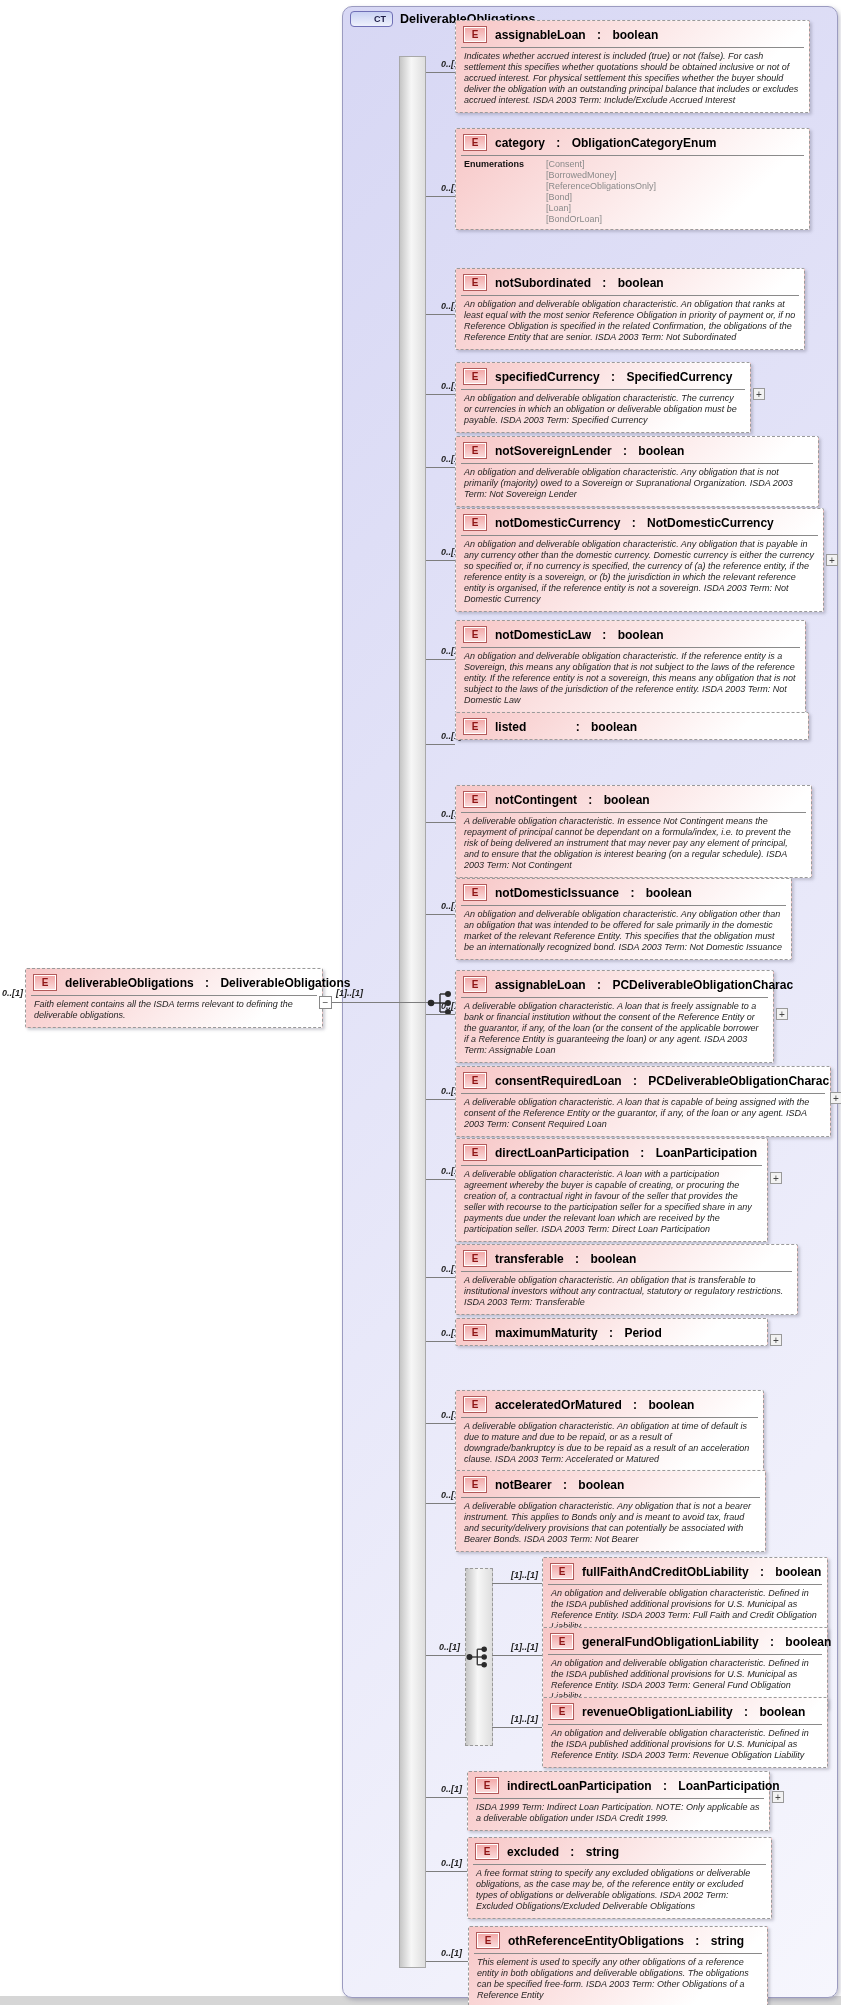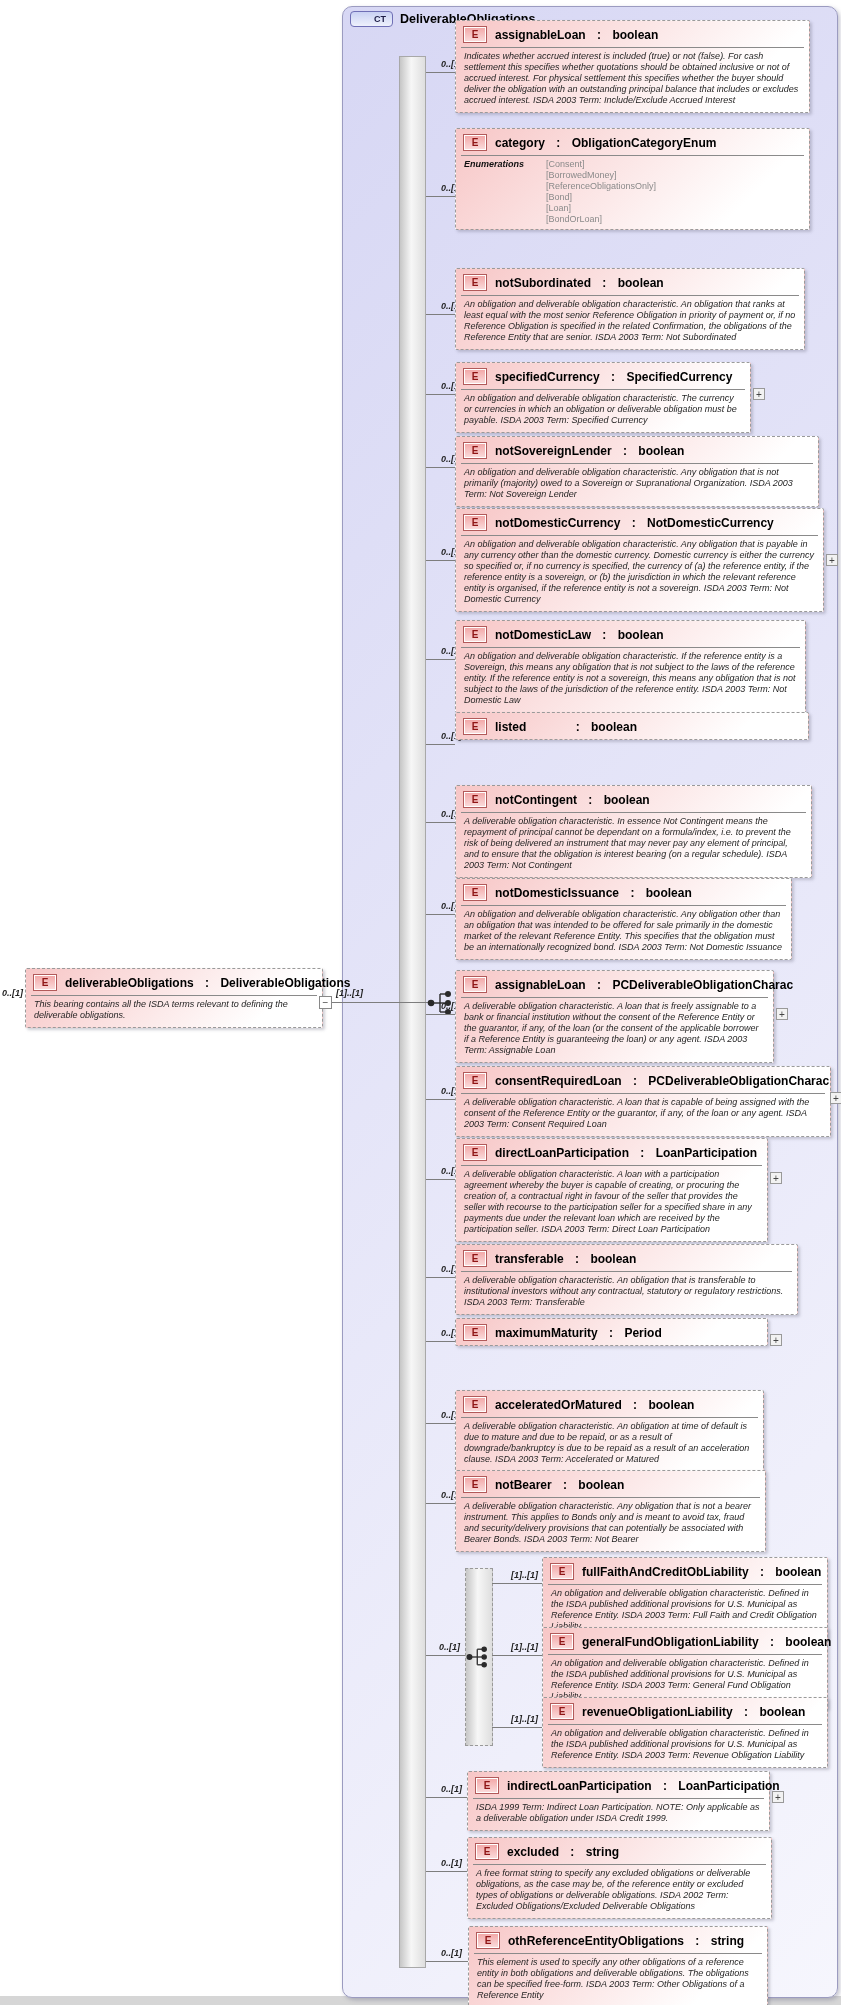--- a/index.html
+++ b/index.html
@@ -32,21 +32,21 @@
       box-shadow:2px 2px 3px rgba(100,100,120,.30);box-sizing:border-box;}
   .ehead{display:flex;align-items:center;gap:8px;padding:5px 7px 4px 7px;cursor:default;}
   .eicon{display:inline-block;width:22px;height:15px;line-height:15px;text-align:center;flex:0 0 auto;
       font-size:10px;font-weight:bold;color:var(--icon-letter);
       border:1px solid var(--icon-border);box-shadow:inset 0 0 0 1px #fff;
       background:linear-gradient(180deg,var(--icon-fill1),var(--icon-fill2));}
   .ename,.etype,.esep{font-size:12px;font-weight:bold;color:#000;white-space:pre;}
   .edesc{margin:0 5px;border-top:1px solid #8a8a8a;padding:3px 3px 6px 3px;
       font-size:9px;font-style:italic;color:var(--desc-color);line-height:11px;}
   .enumblk{margin:0 5px;border-top:1px solid #8a8a8a;padding:3px 3px 4px 3px;display:flex;gap:10px;}
-  .enumlab{font-size:9px;font-style:italic;font-weight:bold;color:#111;flex:0 0 72px;}
+  .enumlab{font-size:9px;font-weight:bold;color:#111;flex:0 0 72px;}
   .enumvals{font-size:9px;color:var(--enum-color);line-height:11px;}
   .plus{position:absolute;width:12px;height:12px;line-height:11px;text-align:center;font-size:10px;
       color:#444;border:1px solid #999;background:#f2f2f2;box-sizing:border-box;cursor:pointer;}
   .minus{position:absolute;left:319px;top:996px;width:13px;height:13px;line-height:11px;text-align:center;
       font-size:10px;color:#444;border:1px solid #888;background:#fff;box-sizing:border-box;cursor:pointer;}
   .glyph{position:absolute;}
   .glyph svg{display:block;}
 </style>
 </head>
 <body>
@@ -64,21 +64,21 @@
 
   <div>
     <span class="lbl" style="left:2px;top:988px;width:30px;text-align:left;">0..[1]</span>
     <div class="ebox" style="left:25px;top:968px;width:298px;">
       <div class="ehead">
         <span class="eicon">E</span>
         <span class="ename">deliverableObligations</span>
           <span class="esep"> : </span>
           <span class="etype">DeliverableObligations</span>
       </div>
-      <div class="edesc">This bearing contains all the ISDA terms relevant to defining the deliverable obligations.</div>
+      <div class="edesc">Faith element contains all the ISDA terms relevant to defining the deliverable obligations.</div>
     </div>
     <span class="minus">−</span>
     <div class="hl" style="left:332px;top:1002px;width:96px;"></div>
     <span class="lbl" style="left:336px;top:988px;width:50px;text-align:left;">[1]..[1]</span>
     <div class="glyph" style="left:427px;top:988px;">
       <svg width="30" height="30" viewBox="0 0 30 30">
         <g stroke="#2a2a2a" stroke-width="1.4" fill="#2a2a2a">
           <circle cx="4" cy="15" r="2.6"></circle>
             <line x1="4" y1="15" x2="13" y2="15"></line>
           <line x1="13" y1="6" x2="13" y2="24"></line>

